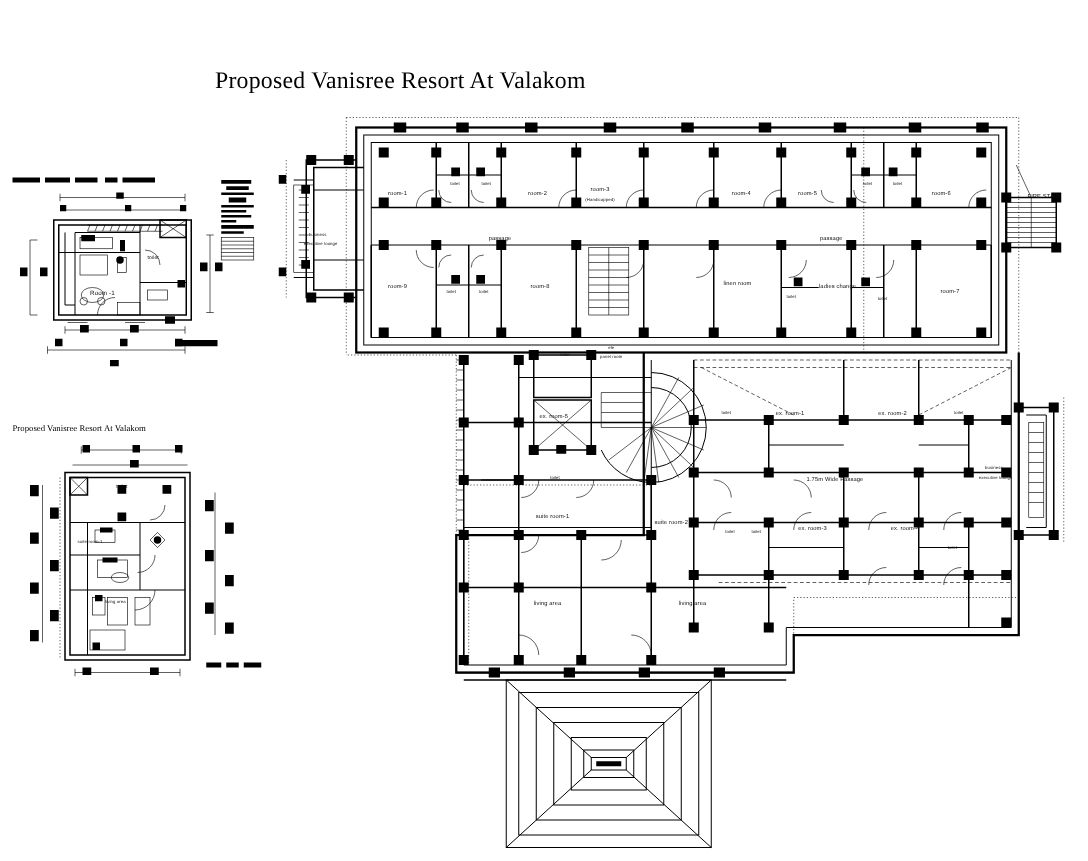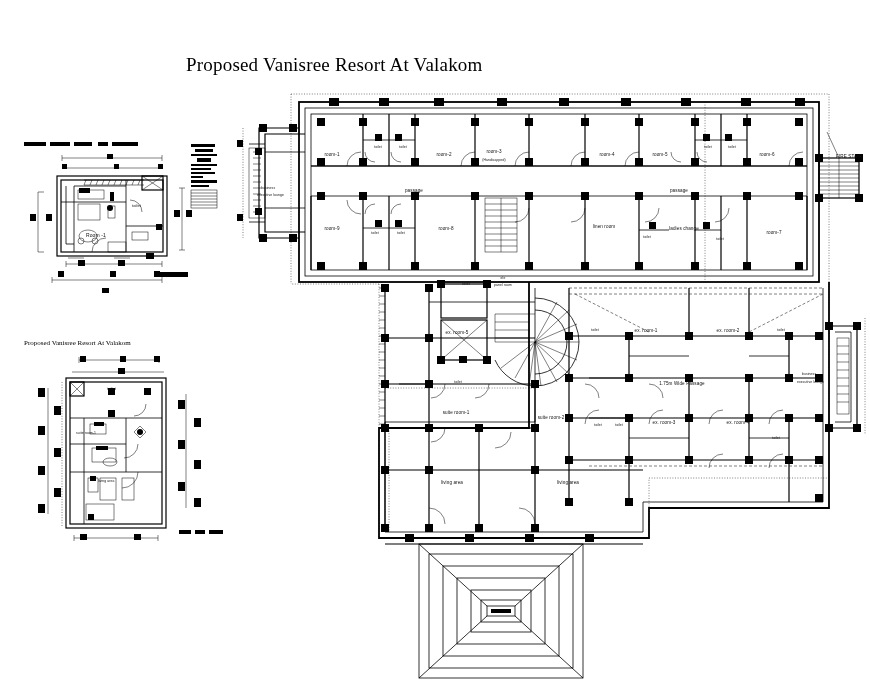--- a/index.html
+++ b/index.html
@@ -1,18 +1,18 @@
 <!DOCTYPE html>
 <html><head>
 <meta charset="utf-8">
 <style>
   html,body{margin:0;padding:0;background:#ffffff;}
   body{width:870px;height:689px;position:relative;overflow:hidden;
        font-family:"Liberation Sans",sans-serif;color:#000;}
-  #stage{position:absolute;left:0;top:0;width:710px;height:689px;margin-left:14px;}
+  #stage{position:absolute;left:0;top:0;width:710px;height:689px;}
 
   .t{position:absolute;white-space:nowrap;line-height:1;}
   .title{font-family:"Liberation Serif",serif;font-size:19px;letter-spacing:.2px;}
   .subtitle{font-family:"Liberation Serif",serif;font-size:7px;}
 
   
   .lbl{position:absolute;font-size:4.6px;letter-spacing:.1px;color:#111;white-space:nowrap;}
   .lbl.sm{font-size:4px;}
   .lbl.xs{font-size:3.4px;}
   .lbl.c{text-align:center;transform:translateX(-50%);}

